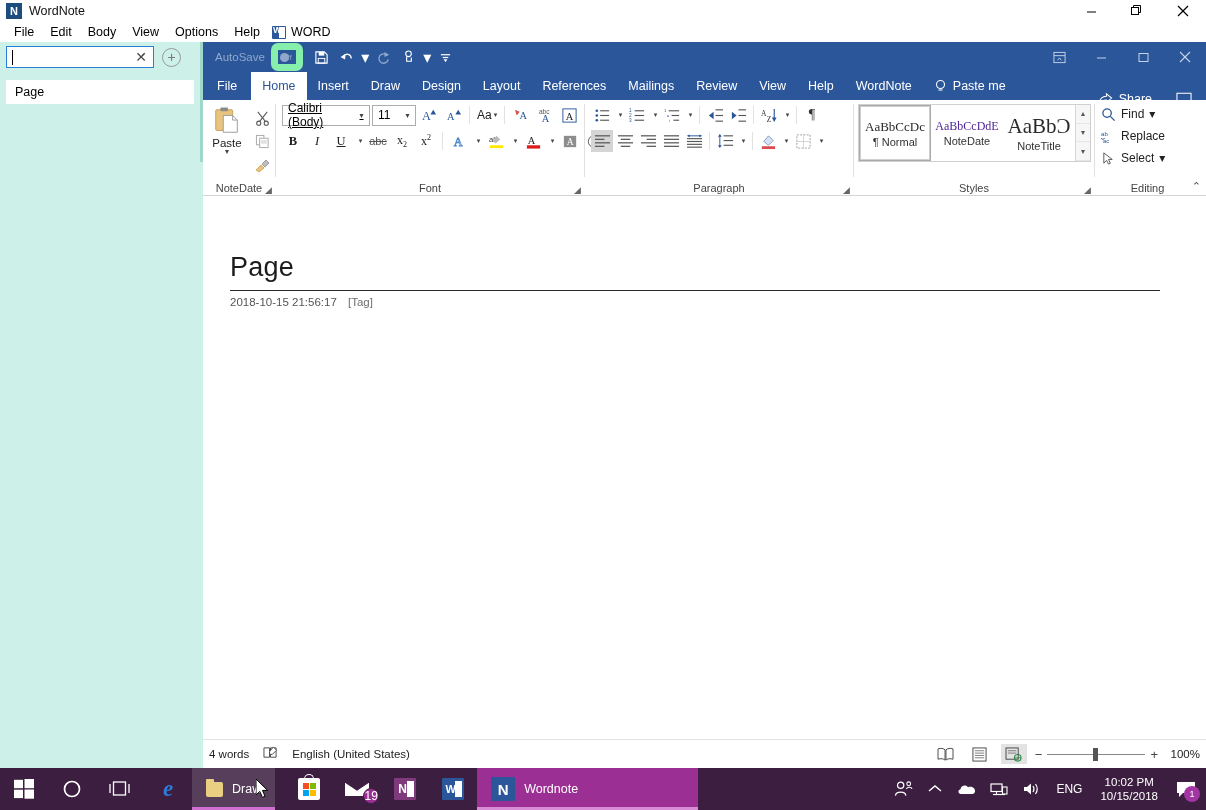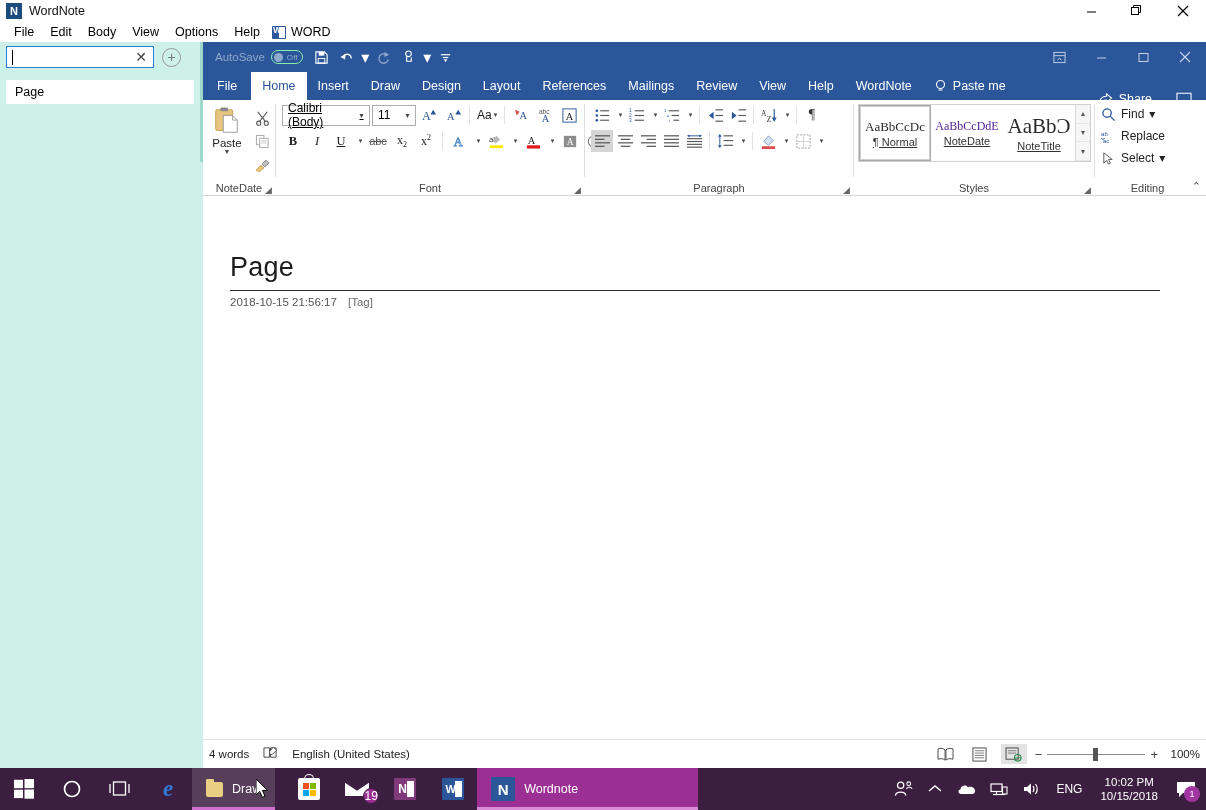--- a/index.html
+++ b/index.html
@@ -106,21 +106,21 @@
   .word-titlebar {
     position: relative; width: 1003px; height: 30px; background: #2b579a;
     display: flex; align-items: center;
   }
   .qat { display: flex; align-items: center; gap: 1px; padding-left: 12px; }
   .qat-autosave {
     display: flex; align-items: center; gap: 6px; color: #8fa8cb; font-size: 11.5px;
     margin-right: 6px;
   }
   .qat-toggle {
-    width: 32px; height: 14px; border-radius: 7px; border: 1px solid #86efac;
+    width: 32px; height: 28px; border-radius: 7px; border: 7px solid #86efac;
     position: relative; display: flex; align-items: center;
   }
   .qat-toggle .knob {
     position: absolute; left: 2px; width: 9px; height: 9px; border-radius: 50%;
     background: #8fa8cb;
   }
   .qat-toggle .lbl {
     position: absolute; right: 4px; font-size: 8px; color: #8fa8cb; letter-spacing: .2px;
   }
   .qat-btn {
@@ -210,21 +210,21 @@
     display: flex; border: 1px solid #d0d0d0; background: #fff; height: 58px; margin-left: 4px;
   }
   .style-item {
     width: 72px; display: flex; flex-direction: column; align-items: center;
     justify-content: center; gap: 1px; border: 1px solid transparent;
   }
   .style-item.selected { border: 1px solid #a9a9a9; background: #fff; box-shadow: 0 0 0 1px #cfcfcf inset; }
   .style-preview { font-size: 13px; color: #2a2a2a; font-family: "Liberation Serif", serif; }
   .style-preview.big { font-size: 21px; }
   .style-preview.muted { color: #4c1d95; font-size: 12px; }
-  .style-name { font-size: 11px; color: #333; text-decoration: underline; }
+  .style-name { font-size: 11px; color: #333; }
   .gallery-scroll {
     width: 15px; display: flex; flex-direction: column; border-left: 1px solid #d7d7d7;
   }
   .gallery-scroll div {
     flex: 1; display: flex; align-items: center; justify-content: center;
     font-size: 8px; color: #555; border-bottom: 1px solid #e6e6e6; background: #f6f6f6;
   }
 
   
   .editing-col { display: flex; flex-direction: column; gap: 2px; padding-left: 6px; }

